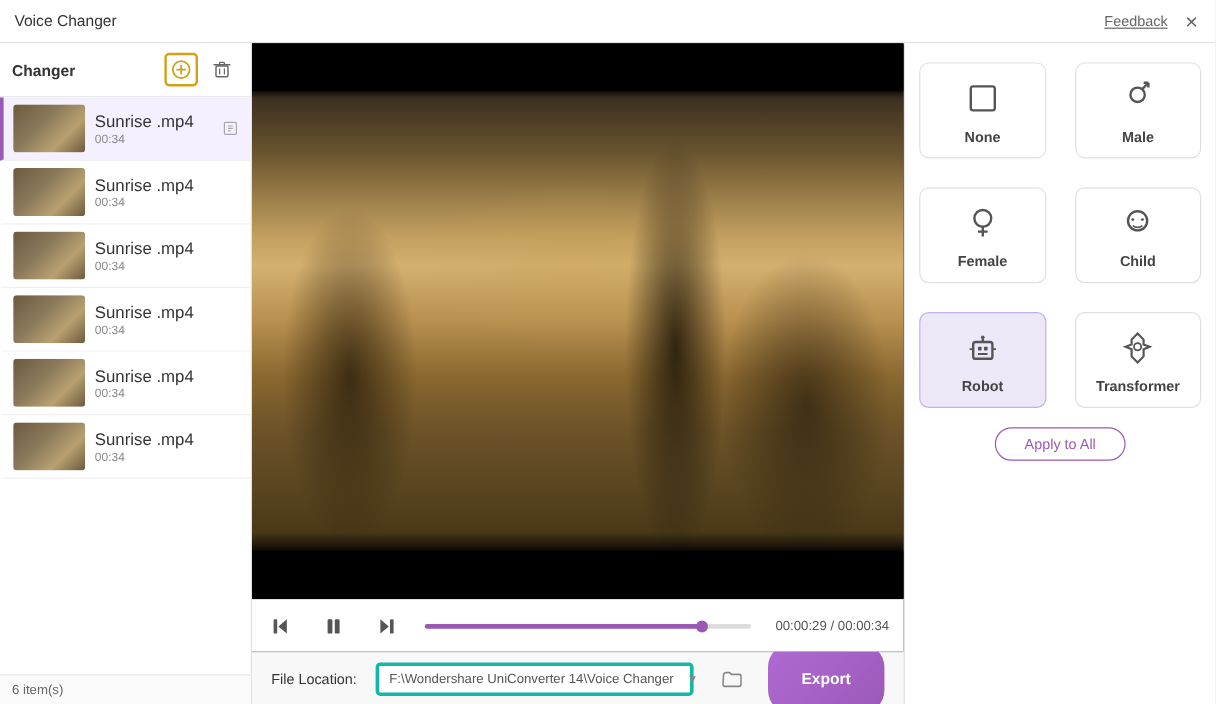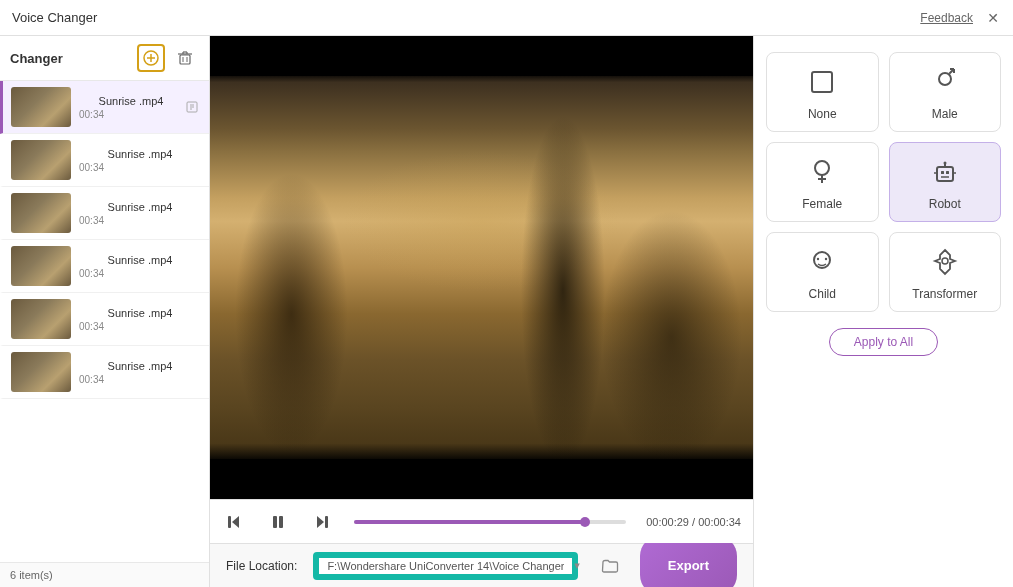--- a/index.html
+++ b/index.html
@@ -133,26 +133,25 @@
     .thumb-img {
       width: 100%;
       height: 100%;
       background: linear-gradient(135deg, #6b5a3e 0%, #8a7a5a 40%, #b8a070 70%, #6b5a3e 100%);
     }
     .playlist-info {
       margin-left: 8px;
       flex: 1;
     }
     .playlist-filename {
-      font-size: 11px;
+      font-size: 14px;
       color: #333;
       white-space: nowrap;
       overflow: hidden;
       text-overflow: ellipsis;
-      text-align: center;
     }
     .playlist-duration {
       font-size: 10px;
       color: #888;
       margin-top: 2px;
     }
     .playlist-item-action {
       width: 18px;
       height: 18px;
       color: #aaa;
@@ -294,21 +293,21 @@
       flex-shrink: 0;
     }
     .file-location-label {
       font-size: 12px;
       color: #333;
       white-space: nowrap;
     }
     .file-path-input {
       flex: 1;
       height: 28px;
-      border: 6px solid #14b8a6;
+      border: 3px solid #14b8a6;
       border-radius: 4px;
       padding: 0 8px;
       font-size: 11px;
       color: #555;
       background: white;
       outline: none;
     }
     .folder-btn {
       width: 28px;
       height: 28px;
@@ -339,22 +338,23 @@
       display: flex;
       flex-direction: column;
       align-items: center;
       padding: 16px 12px;
       gap: 12px;
       flex-shrink: 0;
     }
     .voice-grid {
       display: grid;
       grid-template-columns: 1fr 1fr;
-      gap: 10px;
+      gap: 24px;
       width: 100%;
+      font-weight: bold;
     }
     .voice-card {
       border: 1px solid #e0e0e0;
       border-radius: 8px;
       padding: 14px 8px 10px;
       display: flex;
       flex-direction: column;
       align-items: center;
       cursor: pointer;
       background: white;
@@ -583,20 +583,32 @@
 
       <div class="voice-card">
         <div class="voice-icon">
           <svg width="30" height="30" viewBox="0 0 30 30">
             <circle cx="15" cy="11" r="7" fill="none" stroke="#555" stroke-width="2"></circle>
             <line x1="15" y1="18" x2="15" y2="26" stroke="#555" stroke-width="2"></line>
             <line x1="11" y1="22" x2="19" y2="22" stroke="#555" stroke-width="2"></line>
           </svg>
         </div>
         <span class="voice-label">Female</span>
+      </div>
+
+      <div class="voice-card">
+        <div class="voice-icon">
+          <svg width="30" height="30" viewBox="0 0 30 30">
+            <circle cx="15" cy="13" r="8" fill="none" stroke="#555" stroke-width="2"></circle>
+            <circle cx="11" cy="12" r="1.2" fill="#555"></circle>
+            <circle cx="19" cy="12" r="1.2" fill="#555"></circle>
+            <path d="M11 17 Q15 20 19 17" fill="none" stroke="#555" stroke-width="1.5"></path>
+          </svg>
+        </div>
+        <span class="voice-label">Child</span>
       </div>
 
       <div class="voice-card active">
         <div class="voice-icon">
           <svg width="30" height="30" viewBox="0 0 30 30">
             <rect x="7" y="10" width="16" height="14" rx="2" fill="none" stroke="#555" stroke-width="2"></rect>
             <rect x="11" y="14" width="3" height="3" rx="0.5" fill="#555"></rect>
             <rect x="16" y="14" width="3" height="3" rx="0.5" fill="#555"></rect>
             <line x1="11" y1="20" x2="19" y2="20" stroke="#555" stroke-width="1.5"></line>
             <line x1="15" y1="10" x2="15" y2="7" stroke="#555" stroke-width="2"></line>
@@ -604,32 +616,20 @@
             <line x1="7" y1="16" x2="4" y2="16" stroke="#555" stroke-width="1.5"></line>
             <line x1="23" y1="16" x2="26" y2="16" stroke="#555" stroke-width="1.5"></line>
           </svg>
         </div>
         <span class="voice-label">Robot</span>
       </div>
 
       <div class="voice-card">
         <div class="voice-icon">
           <svg width="30" height="30" viewBox="0 0 30 30">
-            <circle cx="15" cy="13" r="8" fill="none" stroke="#555" stroke-width="2"></circle>
-            <circle cx="11" cy="12" r="1.2" fill="#555"></circle>
-            <circle cx="19" cy="12" r="1.2" fill="#555"></circle>
-            <path d="M11 17 Q15 20 19 17" fill="none" stroke="#555" stroke-width="1.5"></path>
-          </svg>
-        </div>
-        <span class="voice-label">Child</span>
-      </div>
-
-      <div class="voice-card">
-        <div class="voice-icon">
-          <svg width="30" height="30" viewBox="0 0 30 30">
             <path d="M15 3 L20 8 L20 12 L25 14 L20 16 L20 22 L15 27 L10 22 L10 16 L5 14 L10 12 L10 8 Z" fill="none" stroke="#555" stroke-width="1.8"></path>
             <circle cx="15" cy="14" r="3" fill="none" stroke="#555" stroke-width="1.5"></circle>
           </svg>
         </div>
         <span class="voice-label">Transformer</span>
       </div>
     </div>
 
     <button class="apply-all-btn">Apply to All</button>
   </div>

